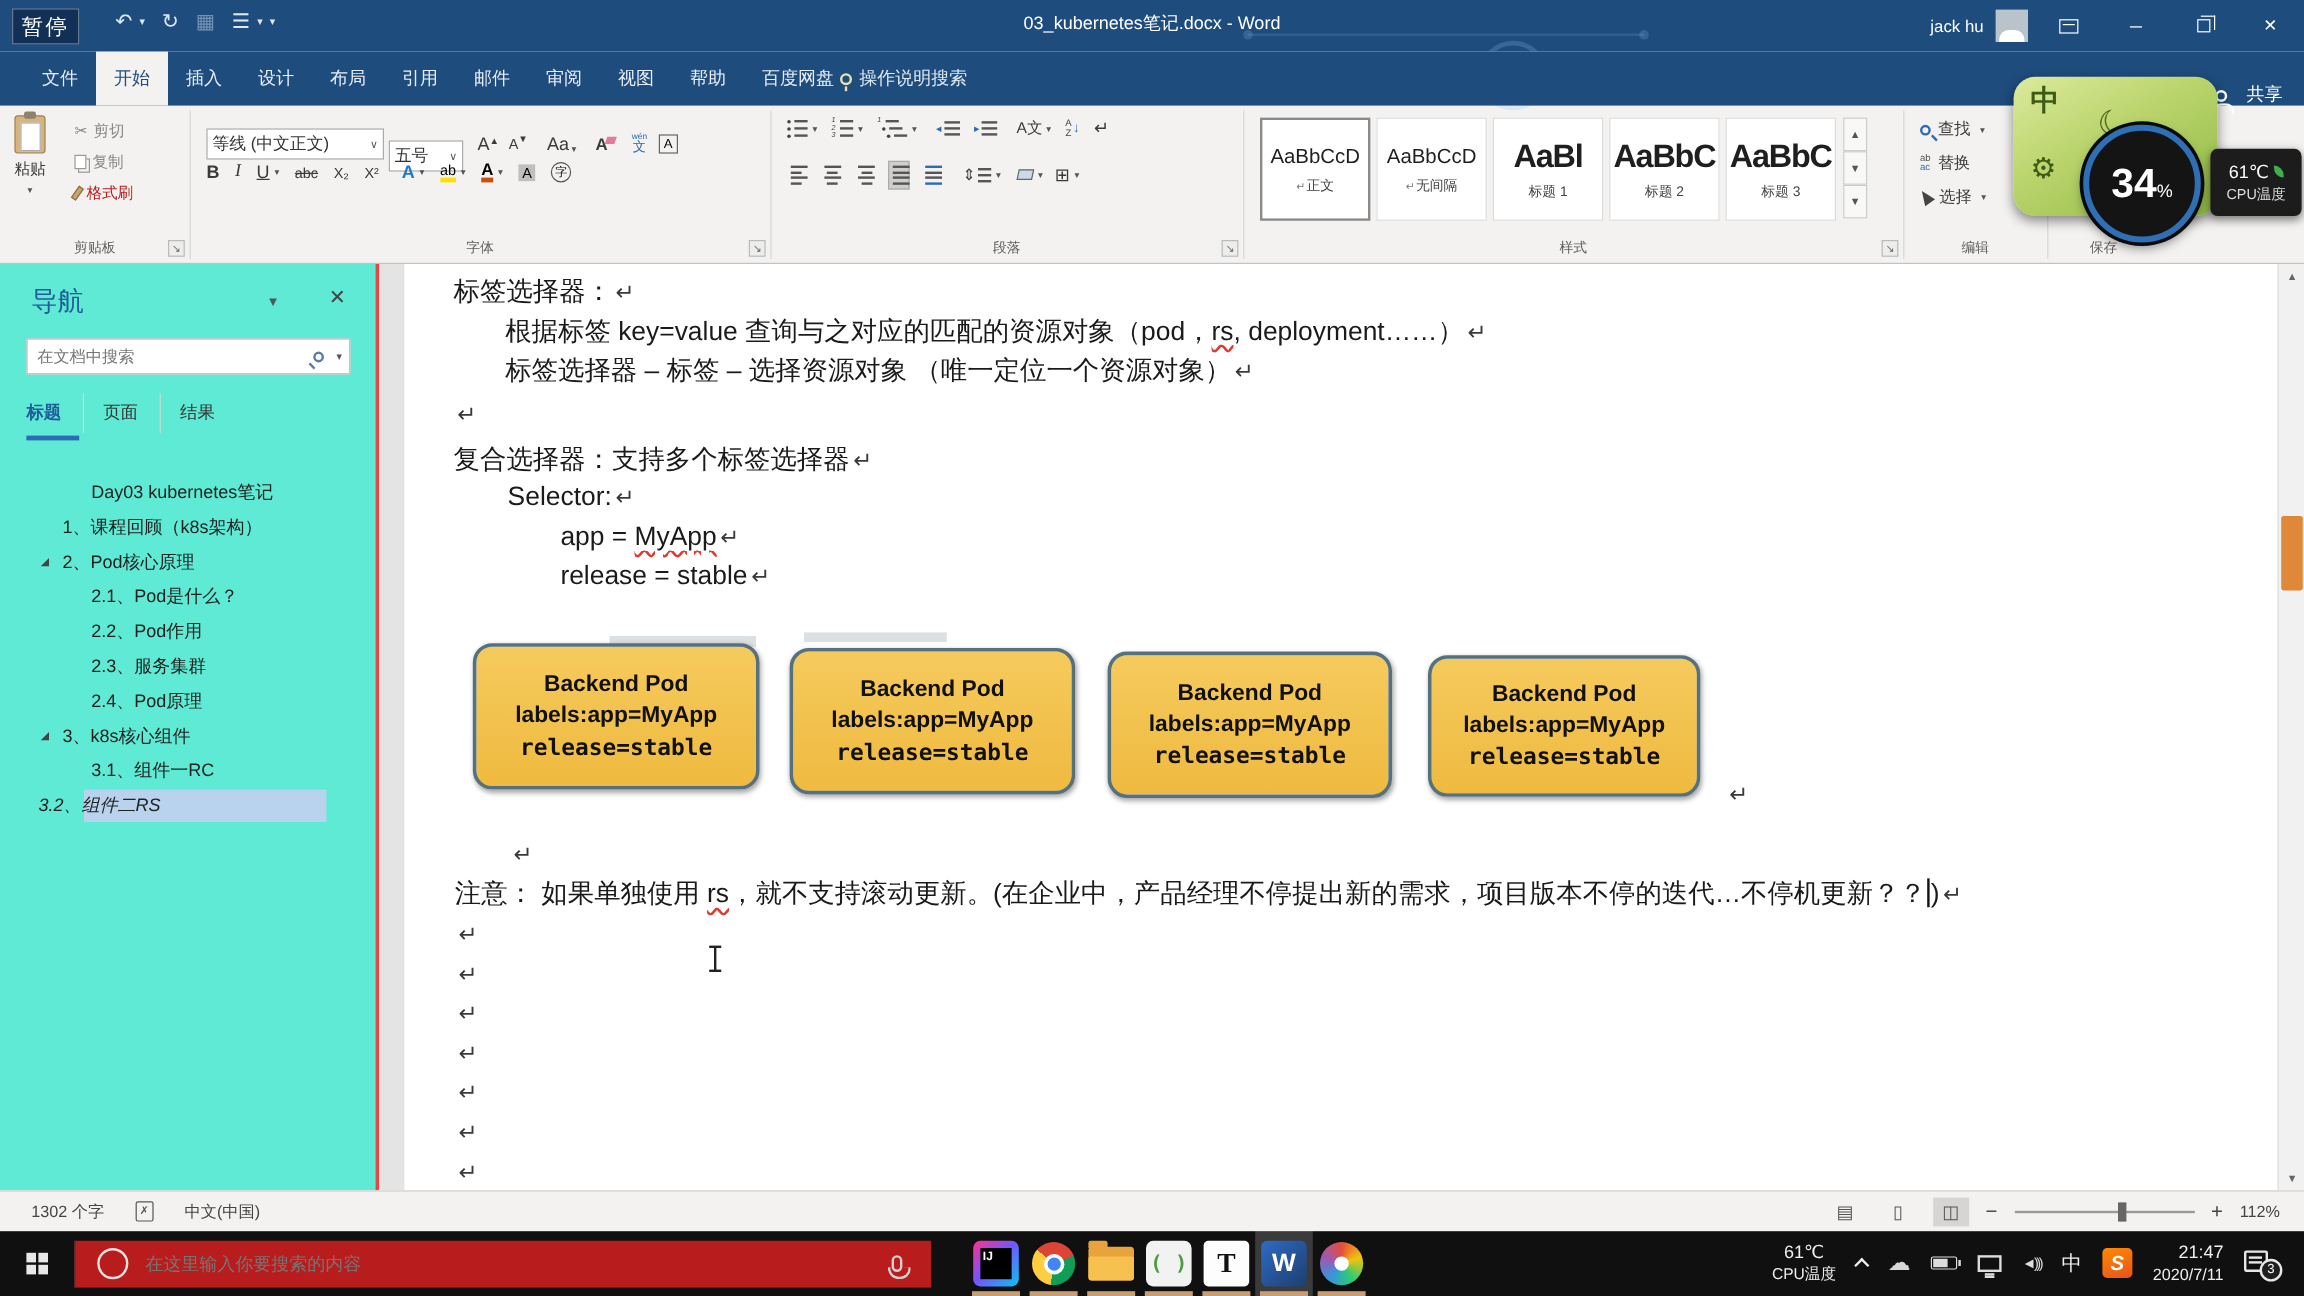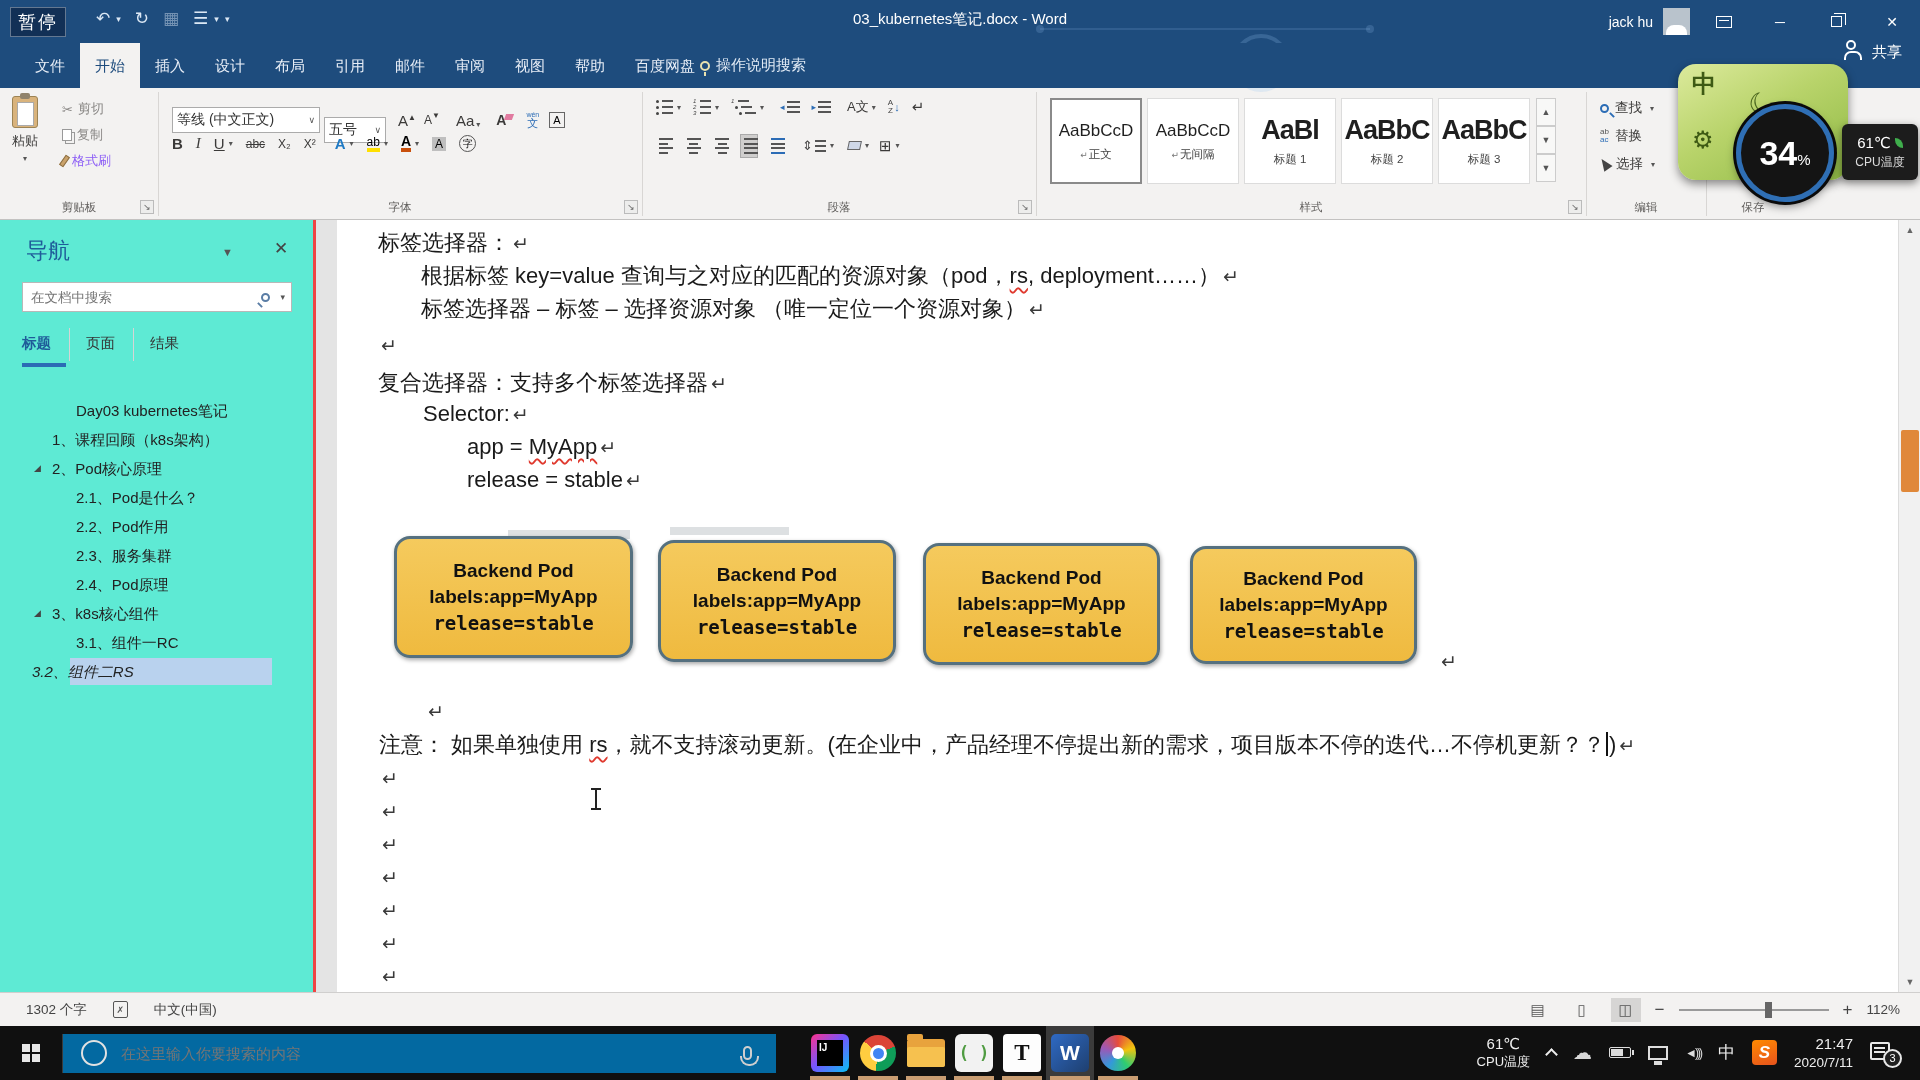--- a/index.html
+++ b/index.html
@@ -30,37 +30,37 @@
   .ribopt{width:16px;height:12px;border:1.5px solid #fff;position:relative;}
   .ribopt:after{content:"";position:absolute;left:2px;right:2px;top:3px;border-top:1.5px solid #fff;}
   .resto{width:11px;height:11px;border:1.5px solid #fff;position:relative;background:transparent;}
   .resto:after{content:"";position:absolute;left:2px;top:-4px;width:11px;height:11px;border:1.5px solid #fff;border-bottom:none;border-left:none;}
   .tabs{display:flex;position:absolute;left:20px;top:0;height:45px;}
   .tab{padding:0 15px;line-height:45px;color:#e8eef7;font-size:15px;}
   .tab.active{background:#f3f2f1;color:#1e4c7d;}
   #assist{display:flex;align-items:center;gap:6px;color:#dfe9f4;font-size:15px;position:absolute;left:700px;top:0;height:45px;}
   .bulb{width:10px;height:10px;border:2px solid #e8e2b0;border-radius:50%;position:relative;}
   .bulb:after{content:"";position:absolute;left:2px;top:9px;width:2px;height:4px;background:#e8e2b0;}
-  #share{position:absolute;right:18px;top:0;height:45px;display:flex;align-items:flex-start;gap:16px;color:#fff;font-size:15px;}
+  #share{position:absolute;right:18px;top:0;height:45px;display:flex;align-items:flex-end;gap:16px;color:#fff;font-size:15px;}
   .person{width:10px;height:10px;border:2px solid #fff;border-radius:50%;position:relative;top:-3px;}
   .person:after{content:"";position:absolute;left:-4px;top:9px;width:14px;height:7px;border:2px solid #fff;border-bottom:none;border-radius:7px 7px 0 0;}
 
   
   #ribbon{left:0;top:88px;width:1920px;height:132px;background:#f3f2f1;border-bottom:1px solid #c3c2c1;z-index:4;}
   .rgroup{position:absolute;top:0;height:108px;}
   .rgsep{position:absolute;top:4px;height:124px;width:1px;background:#d8d6d4;}
   .rglabel{position:absolute;top:110px;height:22px;font-size:11.5px;color:#605e5c;width:100%;text-align:center;line-height:18px;}
   .launcher{position:absolute;top:112px;right:4px;width:14px;height:14px;border:1px solid #bbb;color:#666;
     font-size:9px;line-height:12px;text-align:center;background:#ededec;}
   
   .paste-ic{width:26px;height:32px;background:#d9b37c;border:1px solid #9c8354;border-radius:3px;position:relative;}
   .paste-ic:before{content:"";position:absolute;left:7px;top:-4px;width:10px;height:6px;background:#8f826b;border-radius:2px;}
   .paste-ic:after{content:"";position:absolute;left:4px;top:5px;width:15px;height:22px;background:#fff;border:1px solid #aaa;}
   .clip-small{font-size:13px;color:#8a8886;display:flex;align-items:center;gap:5px;height:26px;}
-  .clip-small.en{color:#8b5cf6;}
+  .clip-small.en{color:#b91c1c;}
   .copy-ic{width:10px;height:12px;border:1.5px solid #999;background:#fff;box-shadow:3px 3px 0 -1px #f3f2f1,3px 3px 0 0 #999;}
   .brush-ic{width:5px;height:12px;background:#caa26a;border:1px solid #8a6f45;transform:rotate(35deg);}
   
   .combo{height:26px;background:#fff;border:1px solid #ababab;display:flex;align-items:center;
     font-size:14px;color:#333;padding:0 4px;white-space:nowrap;overflow:hidden;}
   .combo .cv{overflow:hidden;white-space:nowrap;}
   .combo .ca{margin-left:auto;font-size:9px;color:#555;padding-left:4px;}
   .fr{position:absolute;display:flex;align-items:center;gap:10px;}
   .fi{font-size:15px;color:#3b3a39;display:inline-flex;align-items:flex-end;}
   .sup{font-size:8px;position:relative;top:-7px;}
@@ -186,21 +186,21 @@
   .vico.on{background:#d6d5d4;}
   .zoomtrack{width:150px;height:2px;background:#9a9a9a;position:relative;}
   .zoomthumb{position:absolute;left:86px;top:-7px;width:7px;height:16px;background:#666;}
   .zpm{font-size:17px;color:#444;}
 
   
   #taskbar{left:0;top:1026px;width:1920px;height:54px;background:#101010;z-index:40;display:flex;align-items:center;}
   #start{width:62px;height:54px;display:flex;align-items:center;justify-content:center;}
   .winlogo{width:8px;height:8px;background:#e8e8e8;box-shadow:10px 0 0 #e8e8e8,0 10px 0 #e8e8e8,10px 10px 0 #e8e8e8;
     margin:-10px 10px 0 0;}
-  #tsearch{width:714px;height:39px;background:#0369a1;display:flex;align-items:center;border-left:1px solid #3a3a3a;}
+  #tsearch{width:714px;height:39px;background:#b91c1c;display:flex;align-items:center;border-left:1px solid #3a3a3a;}
   #tsearch .cring{width:26px;height:26px;border:2px solid #e2e2e2;border-radius:50%;margin:0 14px 0 18px;}
   #tsearch input{flex:1;background:transparent;border:none;outline:none;color:#c9c9c9;font-size:15px;
     font-family:"Liberation Sans",sans-serif;}
   .mic{width:9px;height:14px;border:2px solid #cfcfcf;border-radius:6px;position:relative;margin-right:24px;}
   .mic:after{content:"";position:absolute;left:-5px;top:8px;width:15px;height:8px;border:2px solid #cfcfcf;
     border-top:none;border-radius:0 0 9px 9px;}
   #apps{display:flex;align-items:center;height:54px;margin-left:30px;text-align:right;}
   .apptile{width:48px;height:54px;display:flex;align-items:center;justify-content:center;position:relative;}
   .apptile.on{background:rgba(255,255,255,.18);}
   .app-ind{position:absolute;left:4px;right:4px;bottom:0;height:4px;background:#c99d72;}

